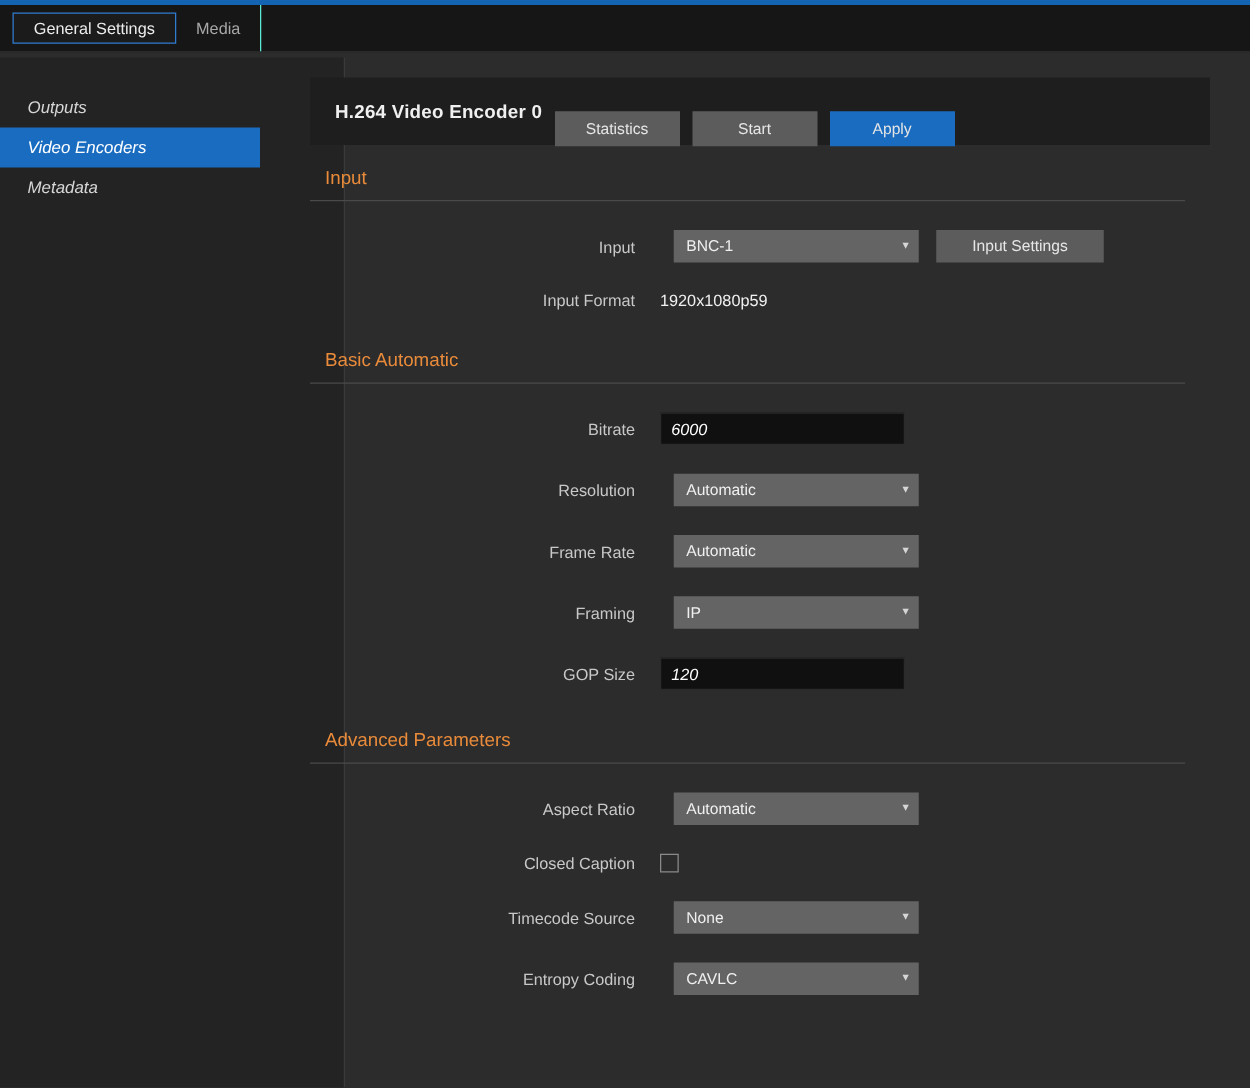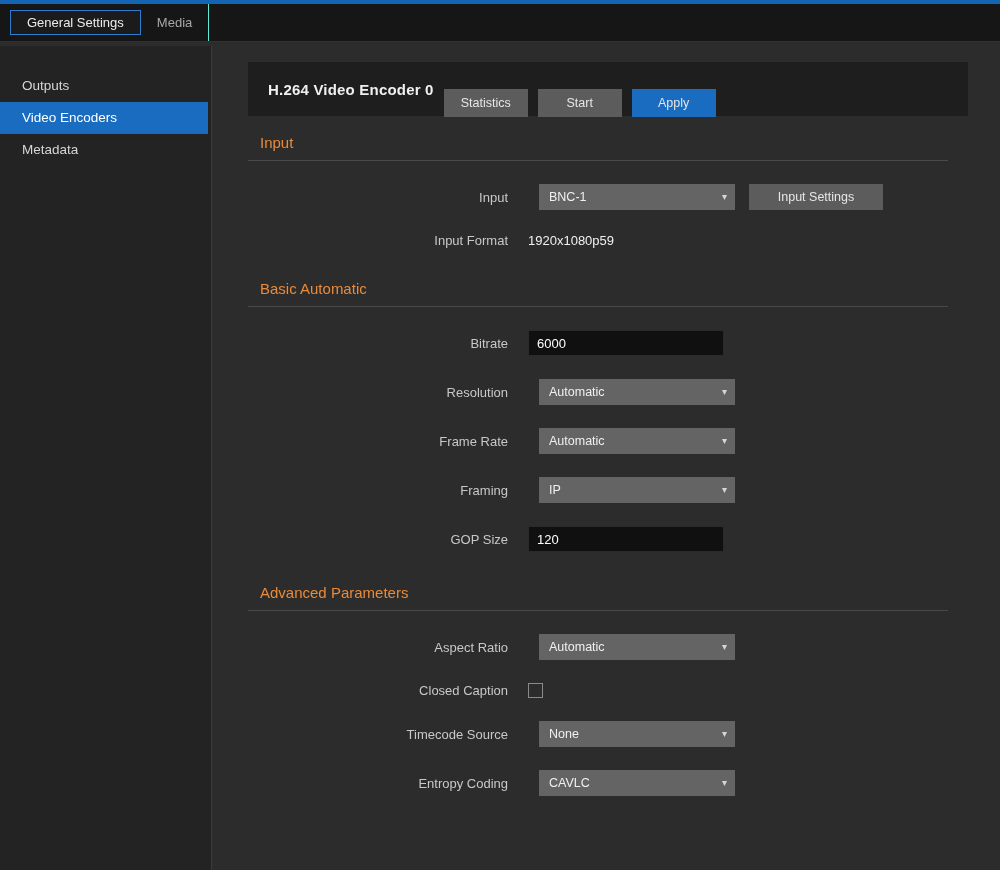--- a/index.html
+++ b/index.html
@@ -35,24 +35,25 @@
   }
   .tab.plain {
     color:#a8a8a8;
     border-right:1px solid #5eead4;
   }
 
   
   .sidebar {
     position:absolute;
     left:0; top:46px; bottom:0;
-    width:212px;
+    width:276px;
     background:#232323;
     border-right:1px solid #3a3a3a;
     padding-top:24px;
+    font-style:italic;
   }
   .side-item {
     height:32px; line-height:32px;
     padding-left:22px;
     color:#d6d6d6;
     font-size:13.5px;
     width:208px;
     cursor:pointer;
   }
   .side-item.active {
@@ -75,21 +76,21 @@
     padding:0 10px 0 20px;
   }
   .panel-title {
     color:#f0f0f0;
     font-size:15px;
     font-weight:bold;
     letter-spacing:.2px;
   }
   .panel-buttons { display:flex; align-items:center; }
   .btn {
-    width:84px; height:28px;
+    width:100px; height:28px;
     background:#5c5c5c;
     color:#e6e6e6;
     border:none;
     font-size:12.5px;
     margin-left:10px;
     font-family:inherit;
     cursor:pointer;
     margin-top:28px;
   }
   .btn.primary { background:#1a6cc0; color:#e5e5e5; }
@@ -136,20 +137,21 @@
   }
   .caret { font-size:10px; color:#d6d6d6; line-height:1; }
   .text-input {
     width:196px; height:26px;
     background:#101010;
     border:1px solid #2a2a2a;
     color:#ffffff;
     font-size:13px;
     padding:0 8px;
     font-family:inherit;
+    font-style:italic;
   }
   .static-value { color:#f0f0f0; font-size:13px; }
   .btn-secondary {
     width:134px; height:26px;
     background:#5c5c5c;
     color:#e6e6e6;
     border:none;
     font-size:12.5px;
     margin-left:14px;
     font-family:inherit;

